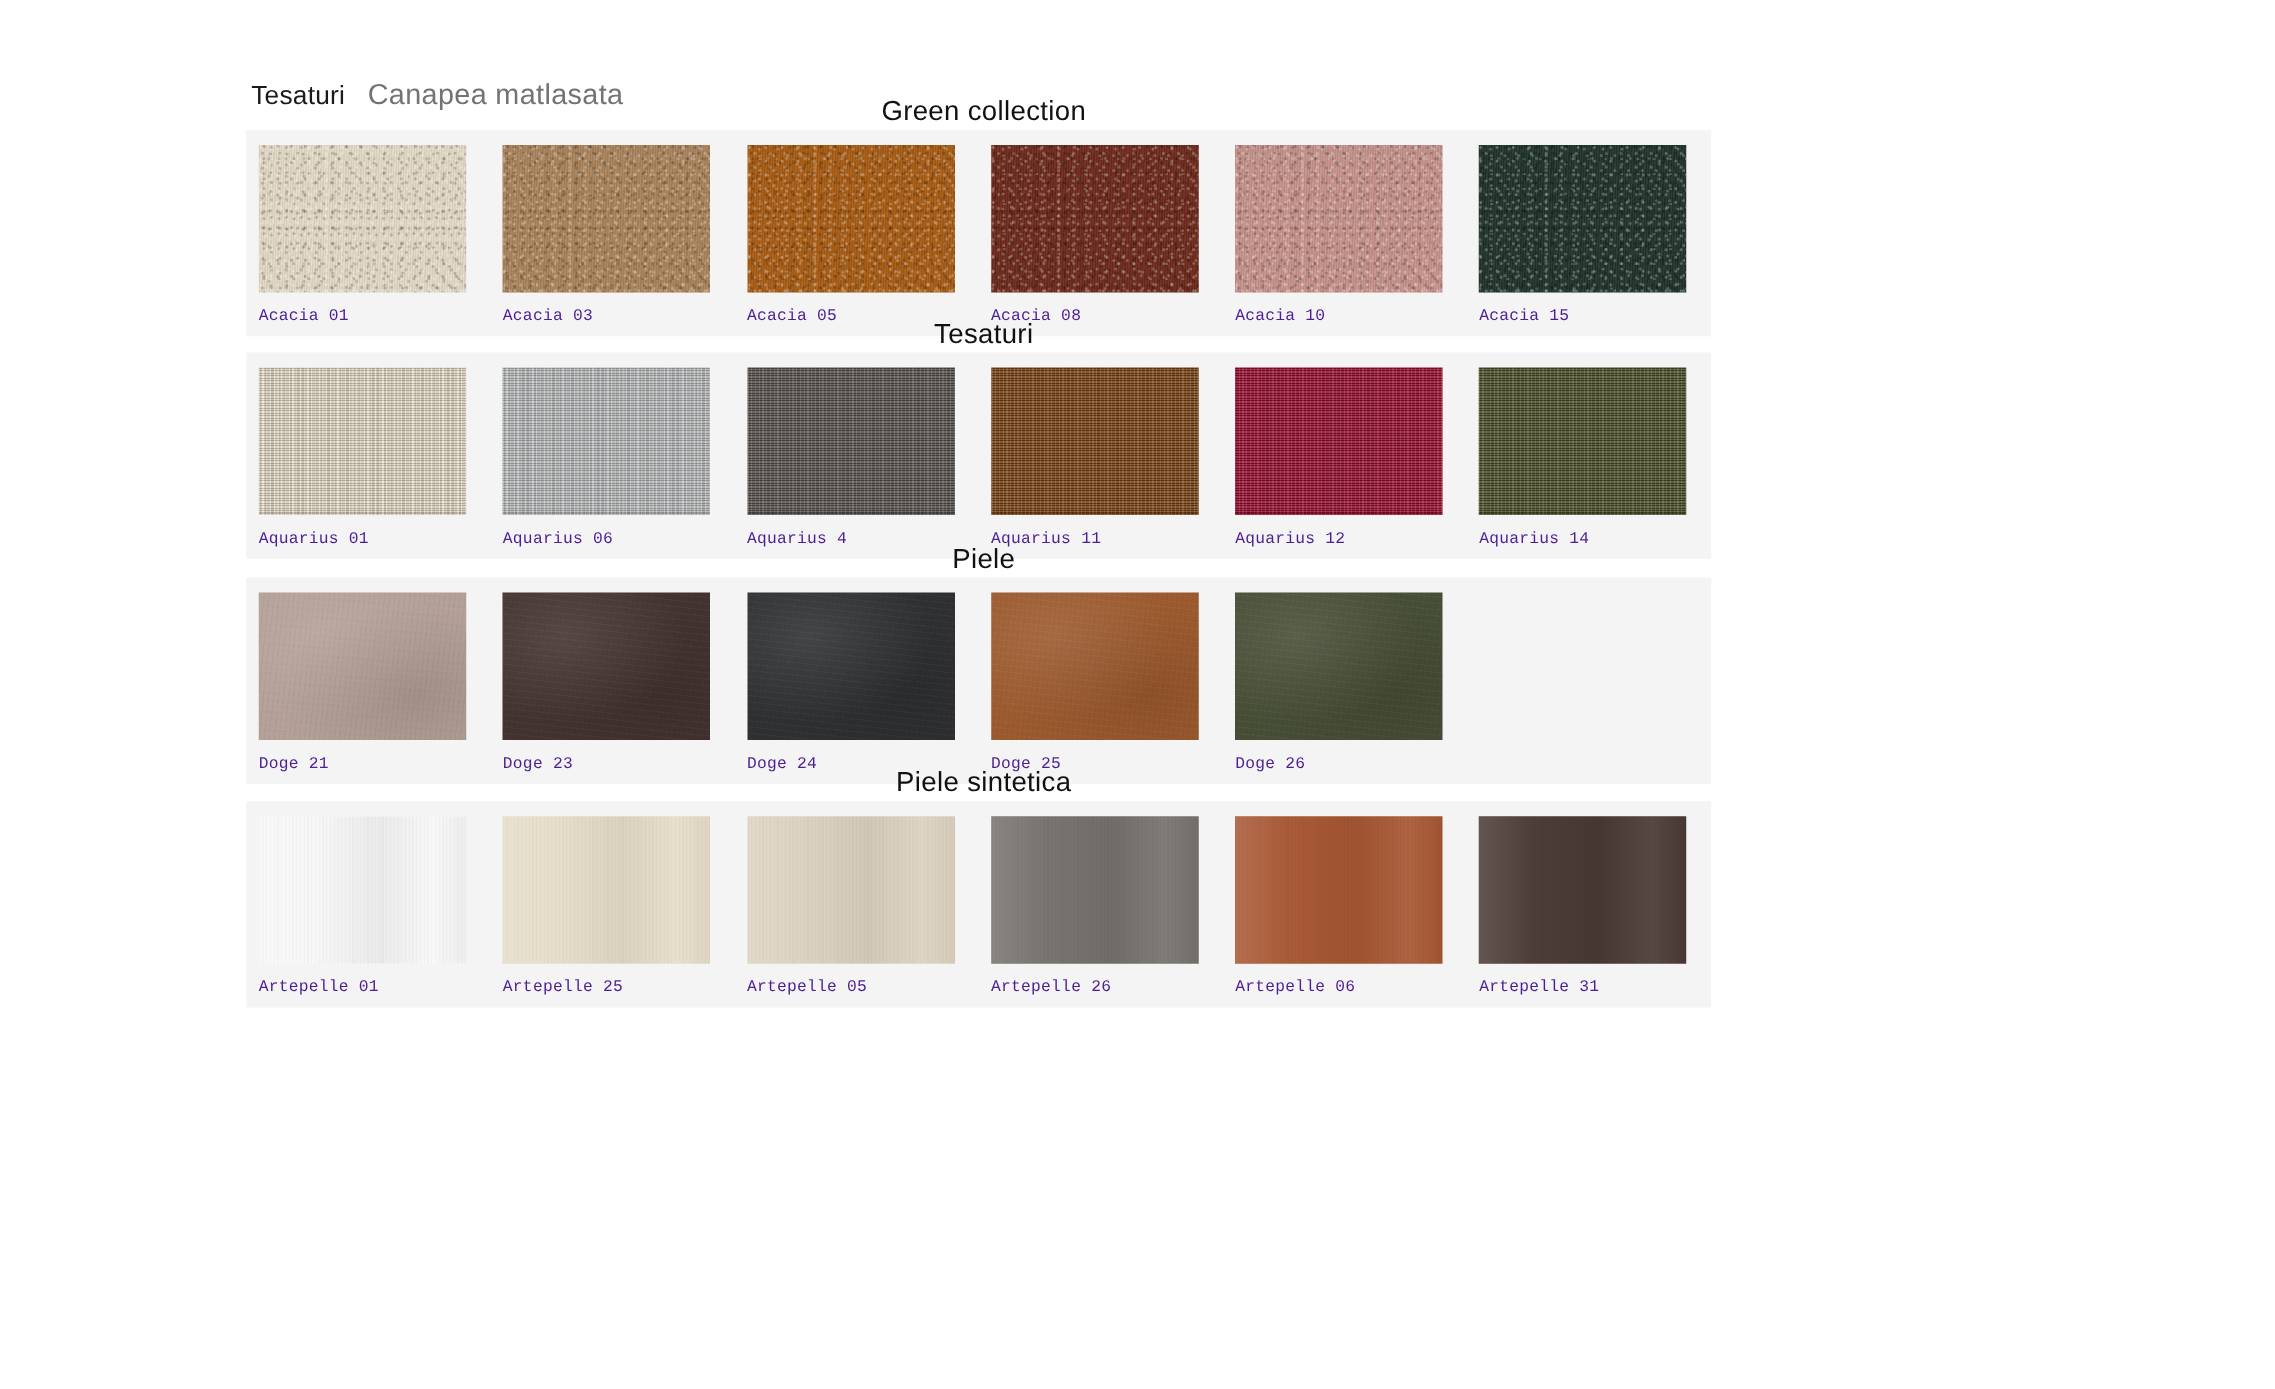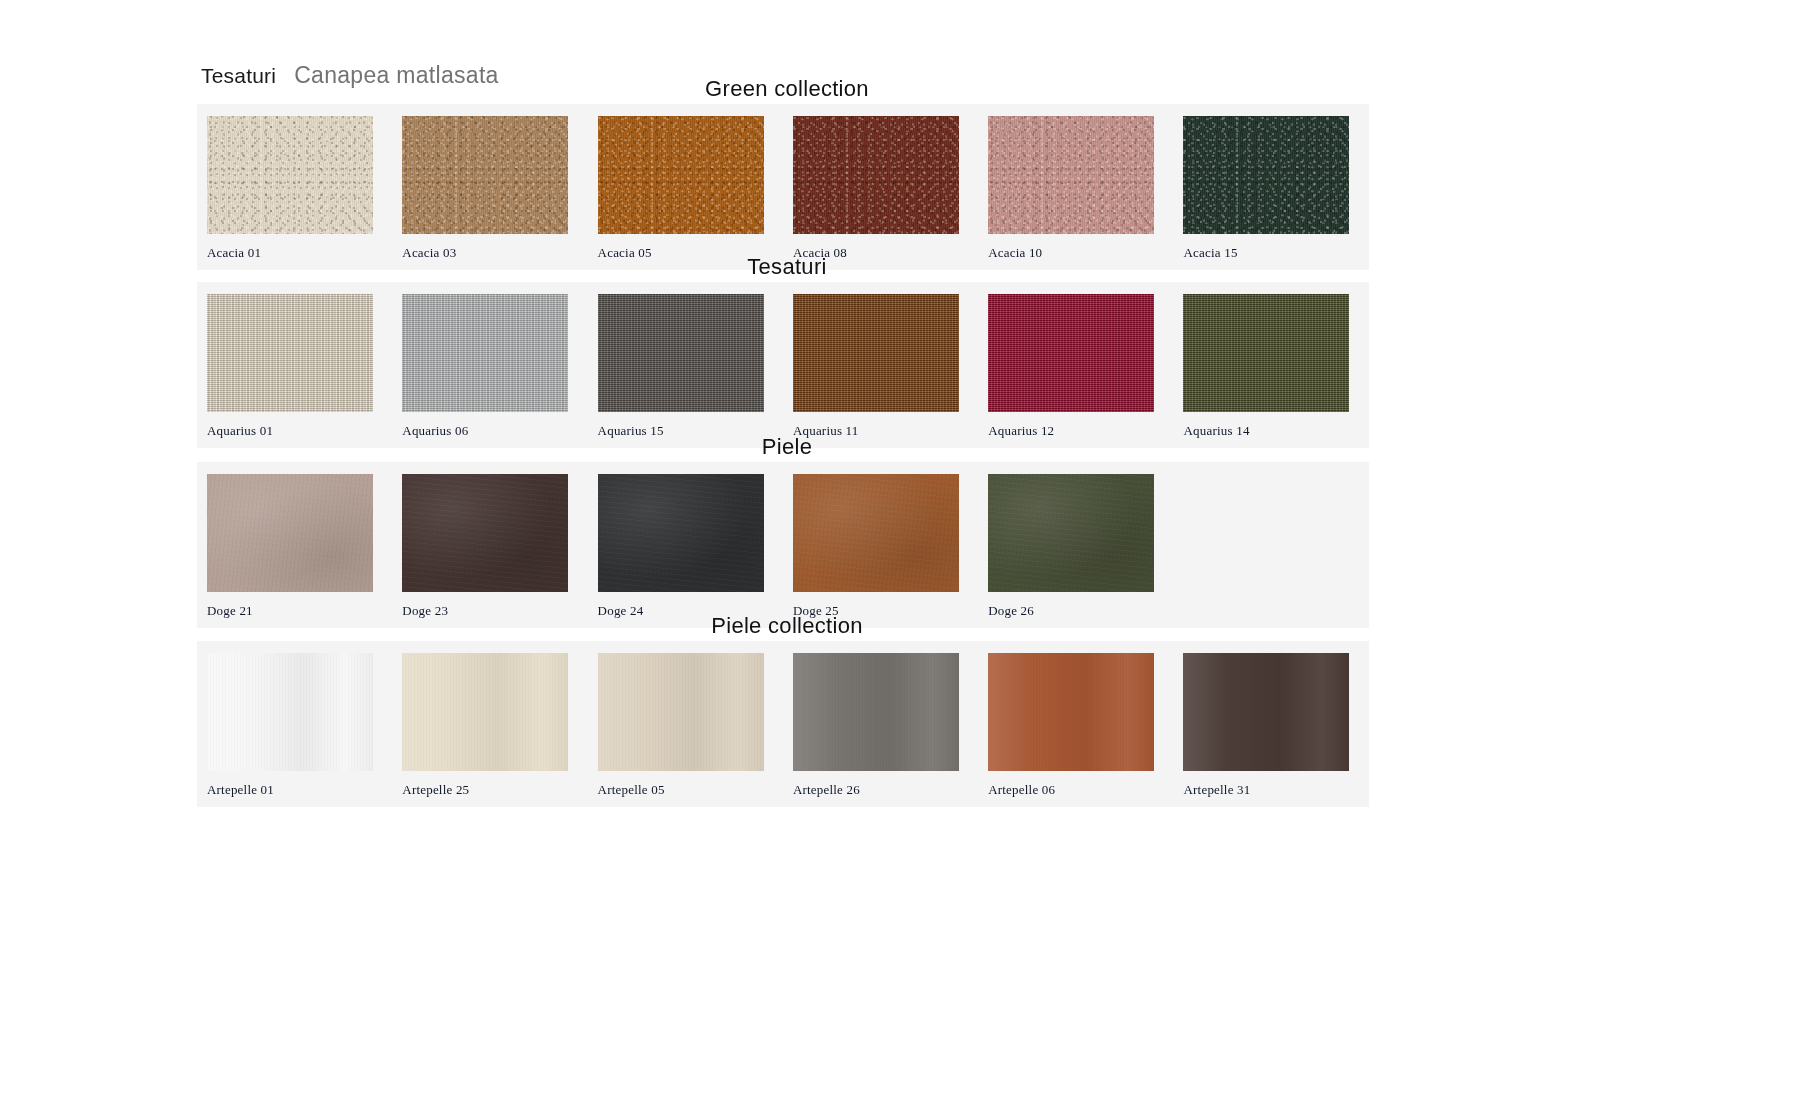--- a/index.html
+++ b/index.html
@@ -82,23 +82,23 @@
 
   .swatch {
     width: 166px;
     height: 118px;
     position: relative;
     overflow: hidden;
     background-repeat: repeat;
   }
 
   .swatch-label {
-    font-family: Liberation Serif, serif;
+    font-family: Liberation Mono, monospace;
     font-size: 13px;
-    color: #0f172a;
+    color: #4c1d95;
     padding-top: 11px;
     padding-bottom: 9px;
     letter-spacing: 0.2px;
     white-space: nowrap;
   }
 
   
   
   .tex-boucle::after {
     content: "";
@@ -222,21 +222,21 @@
           <div class="swatch-cell">
             <div class="swatch tex-weave" style="background: rgb(236, 226, 205);"></div>
             <div class="swatch-label">Aquarius 01</div>
           </div>
           <div class="swatch-cell">
             <div class="swatch tex-weave" style="background: rgb(193, 195, 196);"></div>
             <div class="swatch-label">Aquarius 06</div>
           </div>
           <div class="swatch-cell">
             <div class="swatch tex-weave" style="background: rgb(89, 83, 79);"></div>
-            <div class="swatch-label">Aquarius 15</div>
+            <div class="swatch-label">Aquarius 4</div>
           </div>
           <div class="swatch-cell">
             <div class="swatch tex-weave" style="background: rgb(124, 67, 18);"></div>
             <div class="swatch-label">Aquarius 11</div>
           </div>
           <div class="swatch-cell">
             <div class="swatch tex-weave" style="background: rgb(157, 10, 46);"></div>
             <div class="swatch-label">Aquarius 12</div>
           </div>
           <div class="swatch-cell">
@@ -264,21 +264,21 @@
             <div class="swatch tex-leather" style="background: rgb(156, 90, 46);"></div>
             <div class="swatch-label">Doge 25</div>
           </div>
           <div class="swatch-cell">
             <div class="swatch tex-leather" style="background: rgb(71, 78, 54);"></div>
             <div class="swatch-label">Doge 26</div>
           </div>
         </div>
       </div>
       <div class="section" style="top: 611px;">
-        <div class="section-header">Piele collection</div>
+        <div class="section-header">Piele sintetica</div>
         <div class="strip">
           <div class="swatch-cell">
             <div class="swatch tex-vinyl" style="background: rgb(247, 247, 247);"></div>
             <div class="swatch-label">Artepelle 01</div>
           </div>
           <div class="swatch-cell">
             <div class="swatch tex-vinyl" style="background: rgb(230, 221, 201);"></div>
             <div class="swatch-label">Artepelle 25</div>
           </div>
           <div class="swatch-cell">

